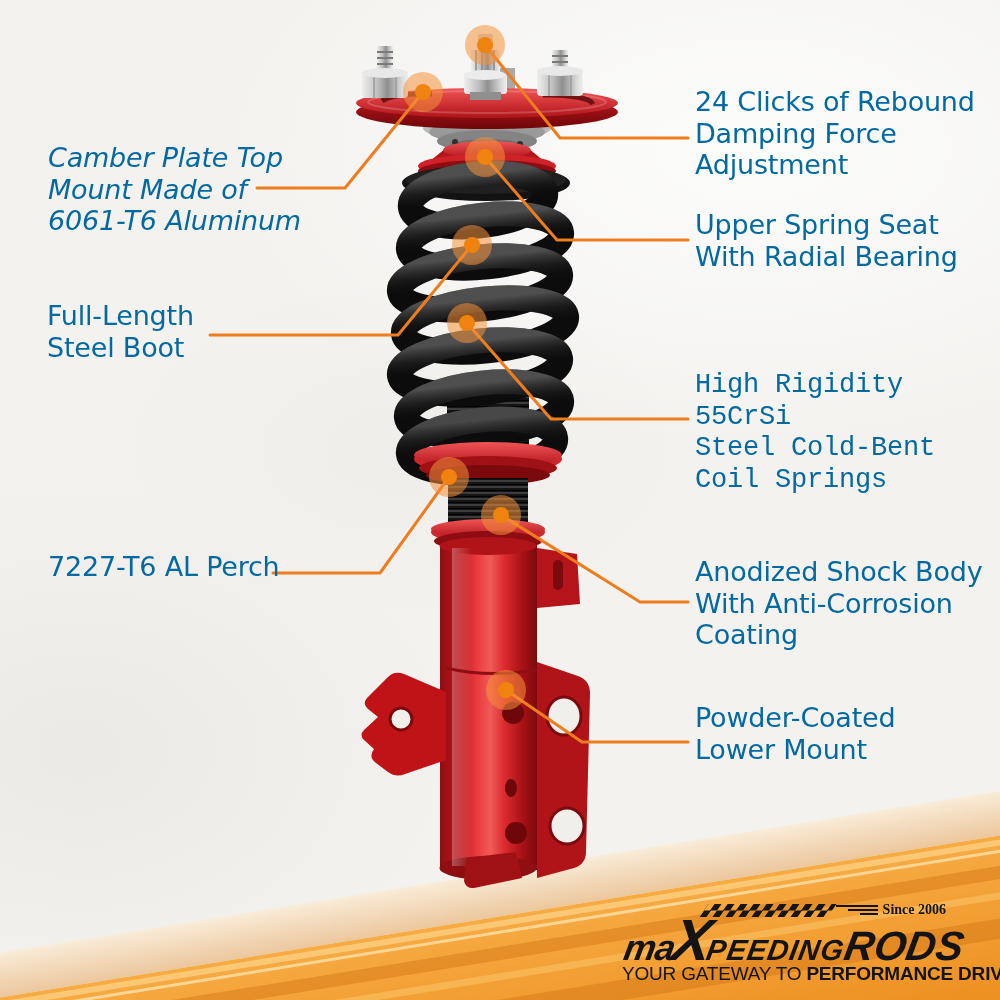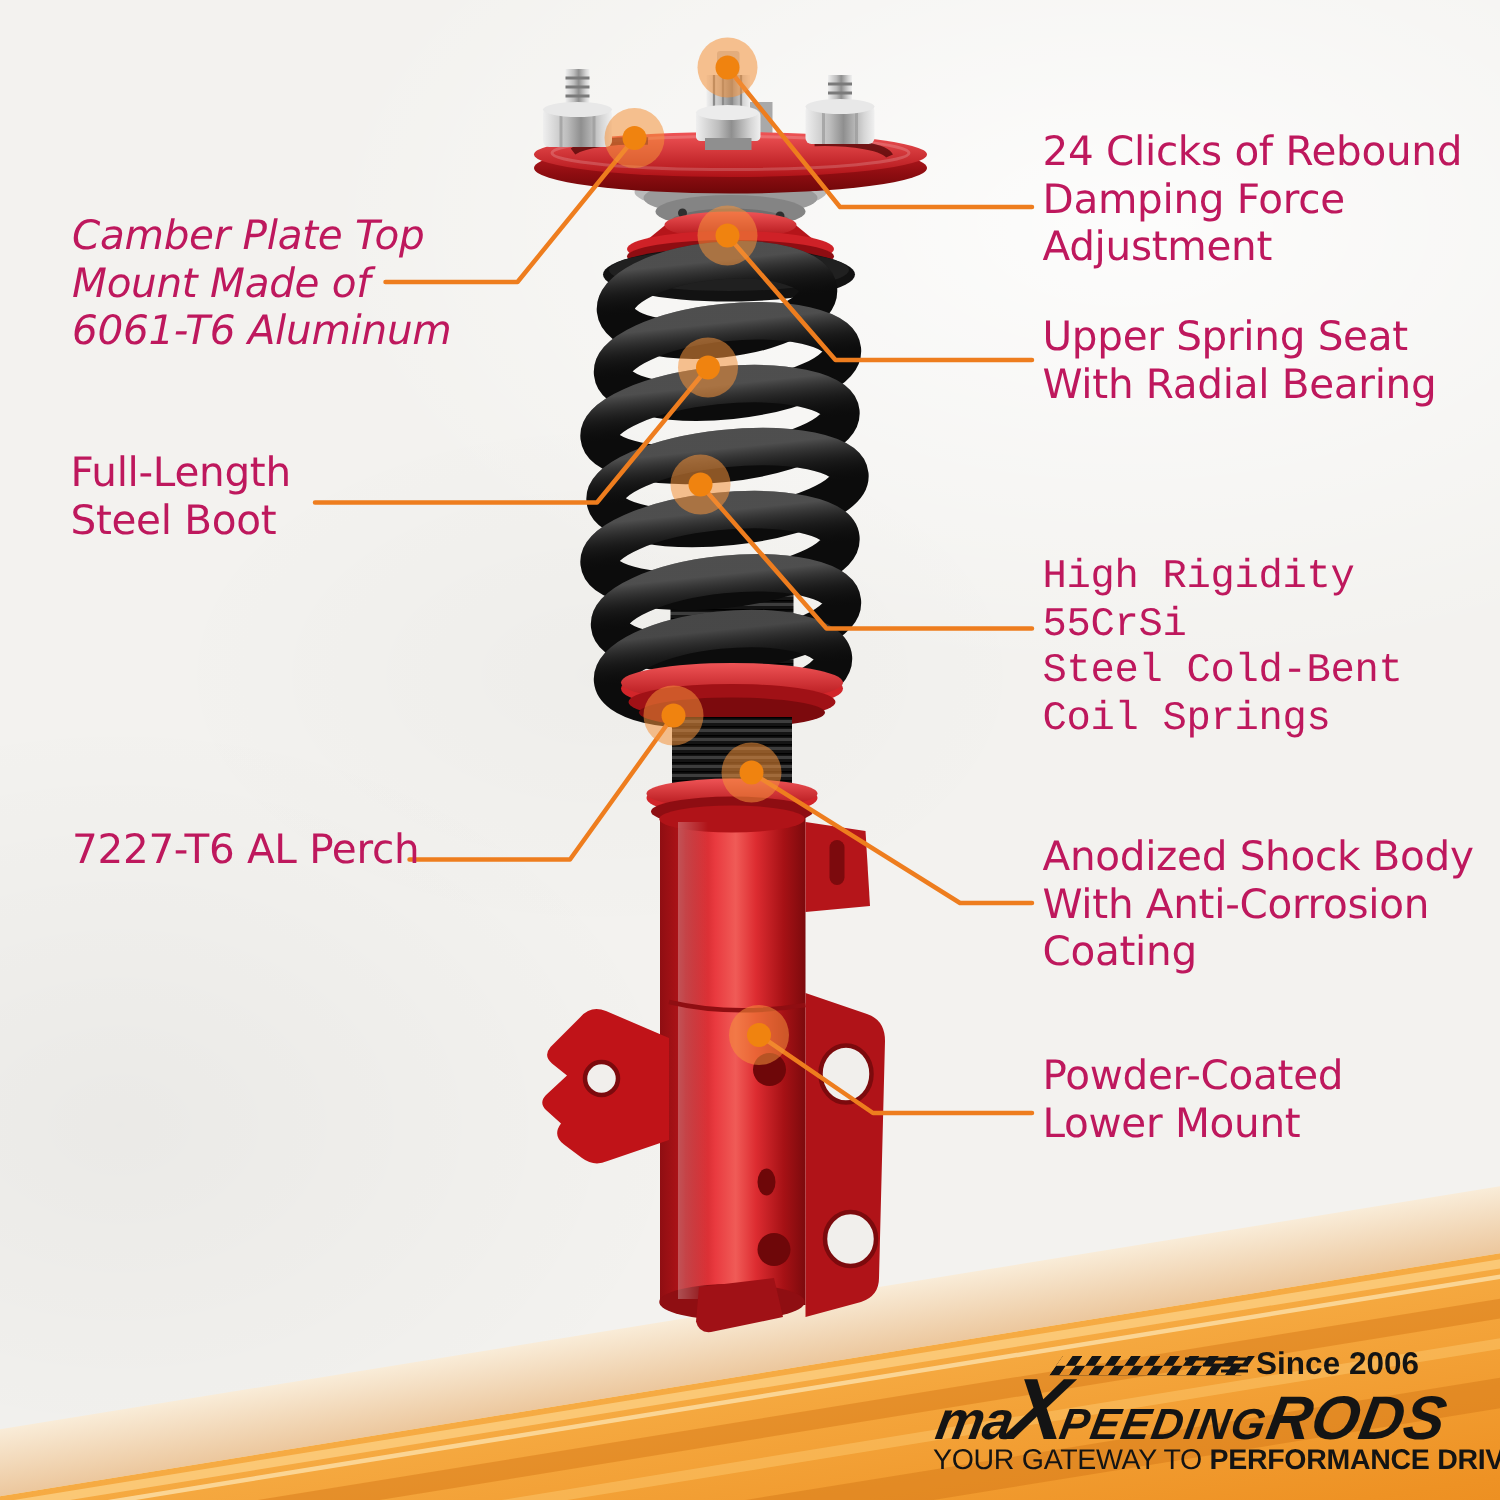--- a/index.html
+++ b/index.html
@@ -7,37 +7,37 @@
     width:1000px;height:1000px;position:relative;overflow:hidden;
     font-family:"DejaVu Sans","Liberation Sans",sans-serif;
     background-color:#f3f2ef;
     background-image:
       radial-gradient(900px 500px at 75% 15%, rgba(255,255,255,.8), rgba(255,255,255,0) 60%),
       radial-gradient(700px 500px at 8% 75%, rgba(0,0,0,.035), rgba(0,0,0,0) 55%),
       radial-gradient(500px 300px at 40% 45%, rgba(0,0,0,.02), rgba(0,0,0,0) 60%);
   }
   svg.scene{position:absolute;left:0;top:0;width:1000px;height:1000px;display:block;}
   .callout{
-    position:absolute;white-space:pre-line;color:#be185d;
+    position:absolute;white-space:pre-line;color:#0369a1;
     font-size:27px;line-height:31.5px;letter-spacing:-.2px;font-weight:normal;
   }
   
   .brand{position:absolute;left:616px;top:902px;width:396px;color:#141414;}
   .brand-top{position:relative;height:16px;display:flex;align-items:center;justify-content:flex-end;padding-right:66px;}
   .flag{
     position:absolute;left:88px;top:2px;width:128px;height:13px;
     background:conic-gradient(#151515 0 25%, rgba(0,0,0,0) 0 50%, #151515 0 75%, rgba(0,0,0,0) 0);
     background-size:13px 13px;transform:skewX(-35deg);
   }
   .speedlines{display:inline-block;margin-right:5px;}
   .speedlines i{display:block;height:2px;background:#141414;margin:2px 0 2px auto;}
   .speedlines i:nth-child(1){width:42px;}
   .speedlines i:nth-child(2){width:30px;}
   .speedlines i:nth-child(3){width:18px;}
-  .since{font-family:Liberation Sans, sans-serif;font-weight:bold;font-size:21px;letter-spacing:0;}
+  .since{font-family:Liberation Serif, serif;font-weight:bold;font-size:14px;letter-spacing:0;}
   .wordmark{
     display:block;height:44px;line-height:44px;margin:0 0 0 6px;white-space:nowrap;
     font-family:"Liberation Sans",sans-serif;font-style:italic;font-weight:bold;
     transform:skewX(-10deg);transform-origin:left bottom;
   }
   .wm-ma{font-size:36px;letter-spacing:-1px;}
   .wm-x{font-size:58px;margin:0 -3px;}
   .wm-mid{font-size:29px;letter-spacing:1px;}
   .wm-rods{font-size:41px;letter-spacing:0;}
   .tagline{

